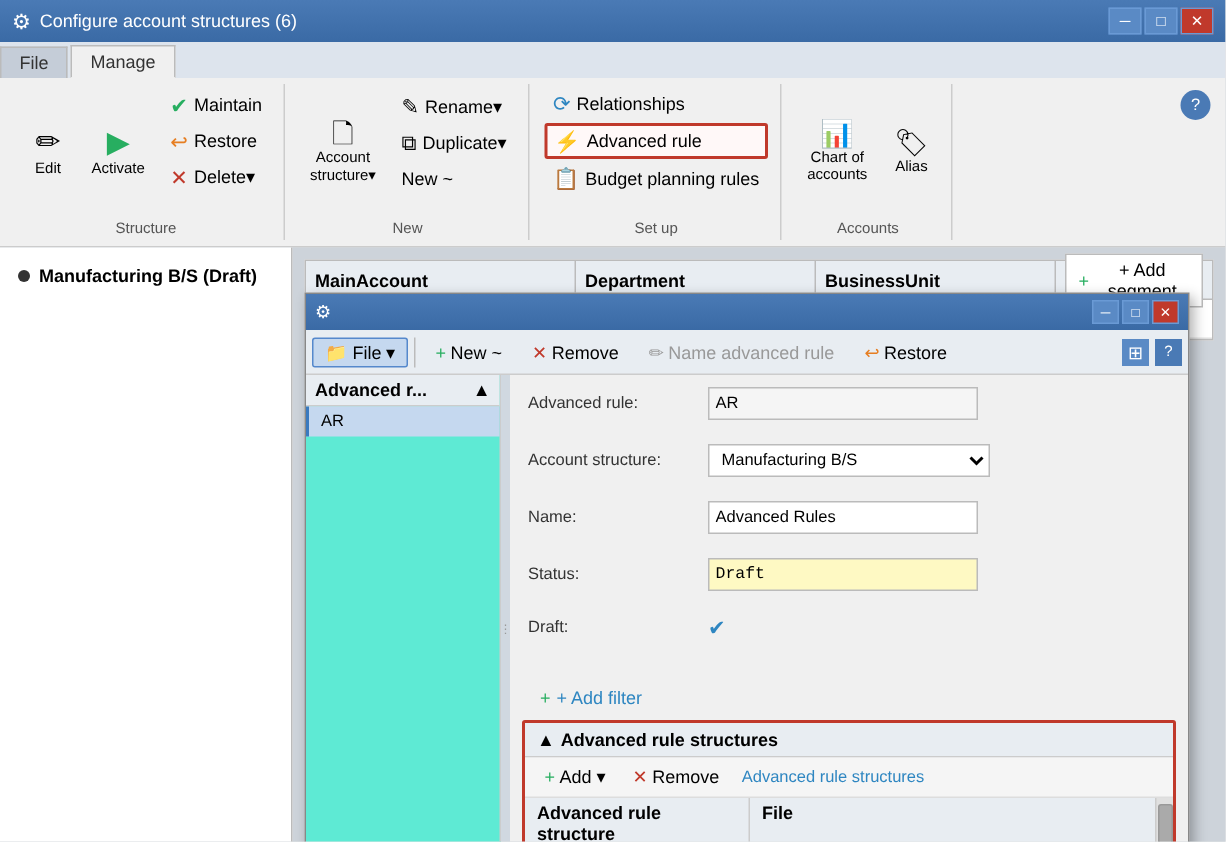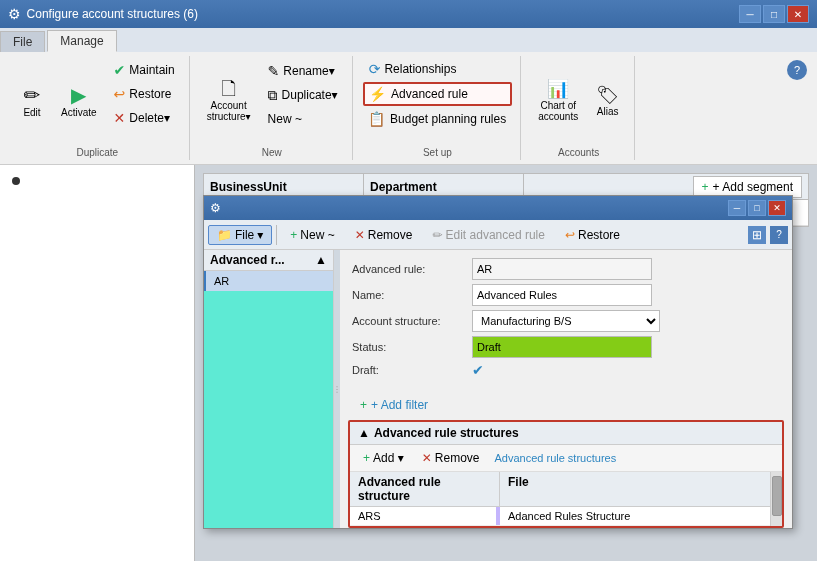--- a/index.html
+++ b/index.html
@@ -136,21 +136,21 @@
       padding: 4px 8px; font-size: 11px; cursor: pointer;
     }
     .dialog-list-item.selected { background: #c5d8ef; border-left: 2px solid #3a7abf; }
     .dialog-drag-handle {
       width: 6px; background: #d0d8e0; cursor: col-resize; display: flex; align-items: center; justify-content: center;
       color: #999; font-size: 8px;
     }
 
     
     .dialog-form { flex: 1; padding: 8px 12px; }
-    .form-row { display: flex; align-items: center; margin-bottom: 4px; }
+    .form-row { display: flex; align-items: center; margin-bottom: 16px; }
     .form-label { width: 120px; font-size: 11px; color: #333; flex-shrink: 0; }
     .form-input {
       height: 22px; border: 1px solid #bbb; background: white; padding: 0 4px;
       font-size: 11px; outline: none; width: 180px;
     }
     .form-select {
       height: 22px; border: 1px solid #bbb; background: white; padding: 0 4px;
       font-size: 11px; outline: none; width: 188px; cursor: pointer;
     }
     .checkbox-row { display: flex; align-items: center; gap: 4px; }
@@ -250,21 +250,21 @@
           <div class="ribbon-btn-small">
             <span class="btn-icon-sm orange-icon">↩</span>
             <span>Restore</span>
           </div>
           <div class="ribbon-btn-small">
             <span class="btn-icon-sm red-icon">✕</span>
             <span>Delete▾</span>
           </div>
         </div>
       </div>
-      <span class="ribbon-group-label">Duplicate</span>
+      <span class="ribbon-group-label">Structure</span>
     </div>
 
     <div class="ribbon-group">
       <div class="ribbon-buttons">
         <div class="ribbon-btn">
           <span class="btn-icon" style="font-size:18px;">🗋</span>
           <span class="btn-label">Account<br>structure▾</span>
         </div>
         <div class="ribbon-col">
           <div class="ribbon-btn-small">
@@ -321,32 +321,36 @@
       <button style="width:20px;height:20px;border-radius:50%;background:#4a7ab5;color:white;border:none;cursor:pointer;font-size:11px;">?</button>
     </div>
   </div>
 </div>
 
 <div class="main-area">
 
   <div class="left-panel">
     <div class="left-panel-item">
       <div class="left-panel-dot"></div>
+      <span>Manufacturing B/S (Draft)</span>
     </div>
   </div>
 
   <div class="content-area">
 
     <div class="account-table">
       <div class="account-table-header">
+        <div class="account-col account-col-1">
+          <span>MainAccount</span>
+        </div>
+        <div class="account-col account-col-3">
+          <span>Department</span>
+        </div>
         <div class="account-col account-col-2">
           <span>BusinessUnit</span>
-        </div>
-        <div class="account-col account-col-3">
-          <span>Department</span>
         </div>
         <div class="account-col account-col-4">
           <button class="add-segment-btn">
             <span class="green-icon">+</span>
             <span>+ Add segment</span>
           </button>
         </div>
       </div>
       <div class="account-table-row">
         <div class="account-cell account-col-1">
@@ -390,21 +394,21 @@
         <div class="dialog-tool-btn">
           <span class="green-icon">+</span>
           <span>New ~</span>
         </div>
         <div class="dialog-tool-btn">
           <span class="red-icon">✕</span>
           <span>Remove</span>
         </div>
         <div class="dialog-tool-btn" style="color:#999;">
           <span>✏</span>
-          <span>Edit advanced rule</span>
+          <span>Name advanced rule</span>
         </div>
         <div class="dialog-tool-btn">
           <span class="orange-icon">↩</span>
           <span>Restore</span>
         </div>
         <div style="margin-left:auto;display:flex;gap:4px;">
           <button style="width:18px;height:18px;background:#5a8ac5;border:none;cursor:pointer;color:white;">⊞</button>
           <button style="width:18px;height:18px;background:#4a7ab5;border:none;cursor:pointer;color:white;font-size:10px;">?</button>
         </div>
       </div>
@@ -421,32 +425,32 @@
 
         <div class="dialog-drag-handle">⋮</div>
 
         <div style="flex:1;display:flex;flex-direction:column;overflow-y:auto;">
           <div class="dialog-form">
             <div class="form-row">
               <span class="form-label">Advanced rule:</span>
               <input class="form-input" type="text" value="AR" readonly="" style="background: rgb(245, 245, 245);">
             </div>
             <div class="form-row">
-              <span class="form-label">Name:</span>
-              <input class="form-input" type="text" value="Advanced Rules" style="">
-            </div>
-            <div class="form-row">
               <span class="form-label">Account structure:</span>
               <select class="form-select">
                 <option>Manufacturing B/S</option>
               </select>
             </div>
             <div class="form-row">
+              <span class="form-label">Name:</span>
+              <input class="form-input" type="text" value="Advanced Rules" style="">
+            </div>
+            <div class="form-row">
               <span class="form-label">Status:</span>
-              <input class="form-input" type="text" value="Draft" readonly="" style="background: #84cc16;">
+              <input class="form-input" type="text" value="Draft" readonly="" style="background: #fef9c3; font-family: Liberation Mono, monospace;">
             </div>
             <div class="form-row">
               <span class="form-label">Draft:</span>
               <div class="checkbox-row">
                 <span class="check-icon">✔</span>
               </div>
             </div>
           </div>
 
           <div class="add-filter-btn">

